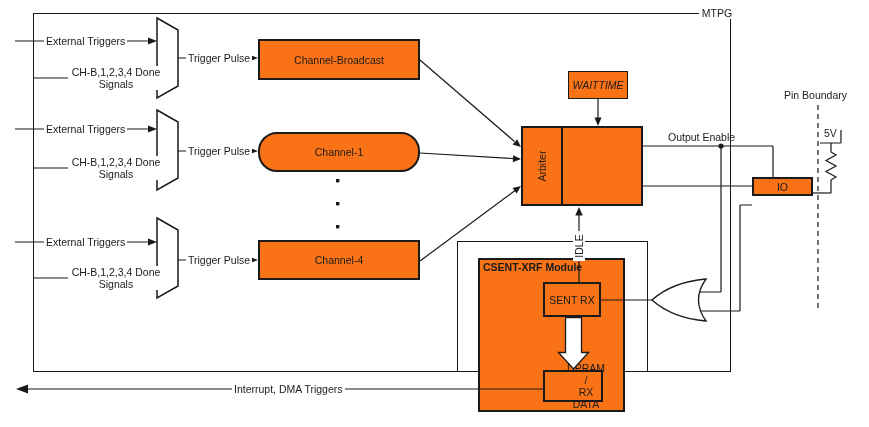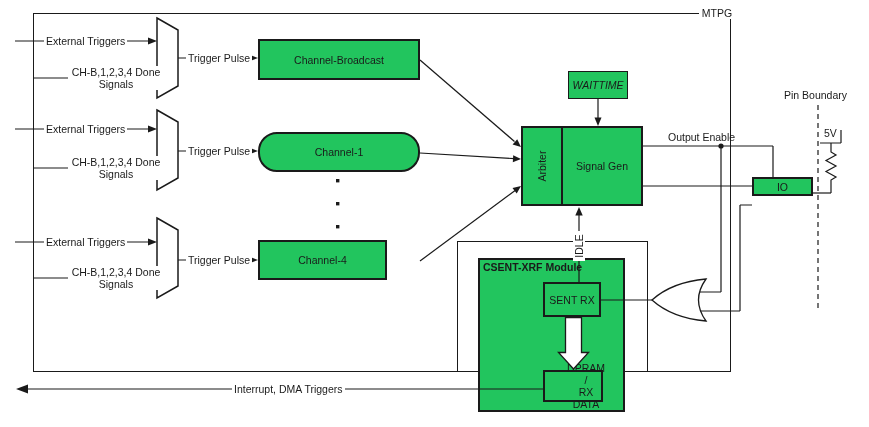--- a/index.html
+++ b/index.html
@@ -1,21 +1,21 @@
 <!DOCTYPE html>
 <html><head>
 <meta charset="utf-8">
 <style>
   html,body{margin:0;padding:0;background:#fff;}
   #stage{
     position:relative;width:869px;height:427px;background:#fff;overflow:hidden;
     font-family:"Liberation Sans","DejaVu Sans",sans-serif;color:#1a1a1a;
     font-size:10.5px;line-height:12px;
   }
-  .box{position:absolute;border:2px solid #1a1a1a;background:#22c55e;display:flex;
+  .box{position:absolute;border:2px solid #1a1a1a;background:#f97316;display:flex;
        align-items:center;justify-content:center;text-align:center;box-sizing:border-box;z-index:1;}
   .frame{position:absolute;border:1.5px solid #1a1a1a;background:transparent;box-sizing:border-box;z-index:0;}
   .lbl{position:absolute;background:#fff;text-align:center;z-index:3;padding:0 2px;white-space:nowrap;}
   .lbl.two{white-space:normal;margin-left:26px;}
   .nobg{background:transparent;}
   svg#wires{position:absolute;left:0;top:0;z-index:2;pointer-events:none;}
   .rot{transform:rotate(-90deg);transform-origin:center center;}
   .bold{font-weight:bold;}
   .arbiter-part{position:absolute;left:0;top:0;width:40px;height:100%;border-right:2px solid #1a1a1a;
        display:flex;align-items:center;justify-content:center;box-sizing:border-box;}
@@ -33,30 +33,27 @@
   <div class="box" style="left:478px;top:258px;width:147px;height:154px;align-items:flex-start;justify-content:flex-start;">
     <span class="bold" style="padding:1px 0 0 3px;">CSENT-XRF Module</span>
   </div>
 
   <div class="box" style="left:258px;top:39px;width:162px;height:41px;">
     <span>Channel-Broadcast</span>
   </div>
   <div class="box" style="left:258px;top:132px;width:162px;height:40px;border-radius:19px;">
     <span>Channel-1</span>
   </div>
-  <div class="box" style="left:258px;top:240px;width:129px;height:40px;">
+  <div class="box" style="left:258px;top:240px;width:162px;height:40px;">
     <span>Channel-4</span>
   </div>
 
   <div class="box" style="left:521px;top:126px;width:122px;height:80px;">
     <div class="arbiter-part">
       <span class="rot">Arbiter</span>
-    </div>
-    <div class="sg-part">
-      <span>Signal Gen</span>
     </div>
   </div>
 
   <div class="box" style="left:568px;top:71px;width:60px;height:28px;border-width:1.5px;font-style:italic;">
     <span>WAITTIME</span>
   </div>
 
   <div class="box" style="left:752px;top:177px;width:61px;height:19px;">
     <span>IO</span>
   </div>

